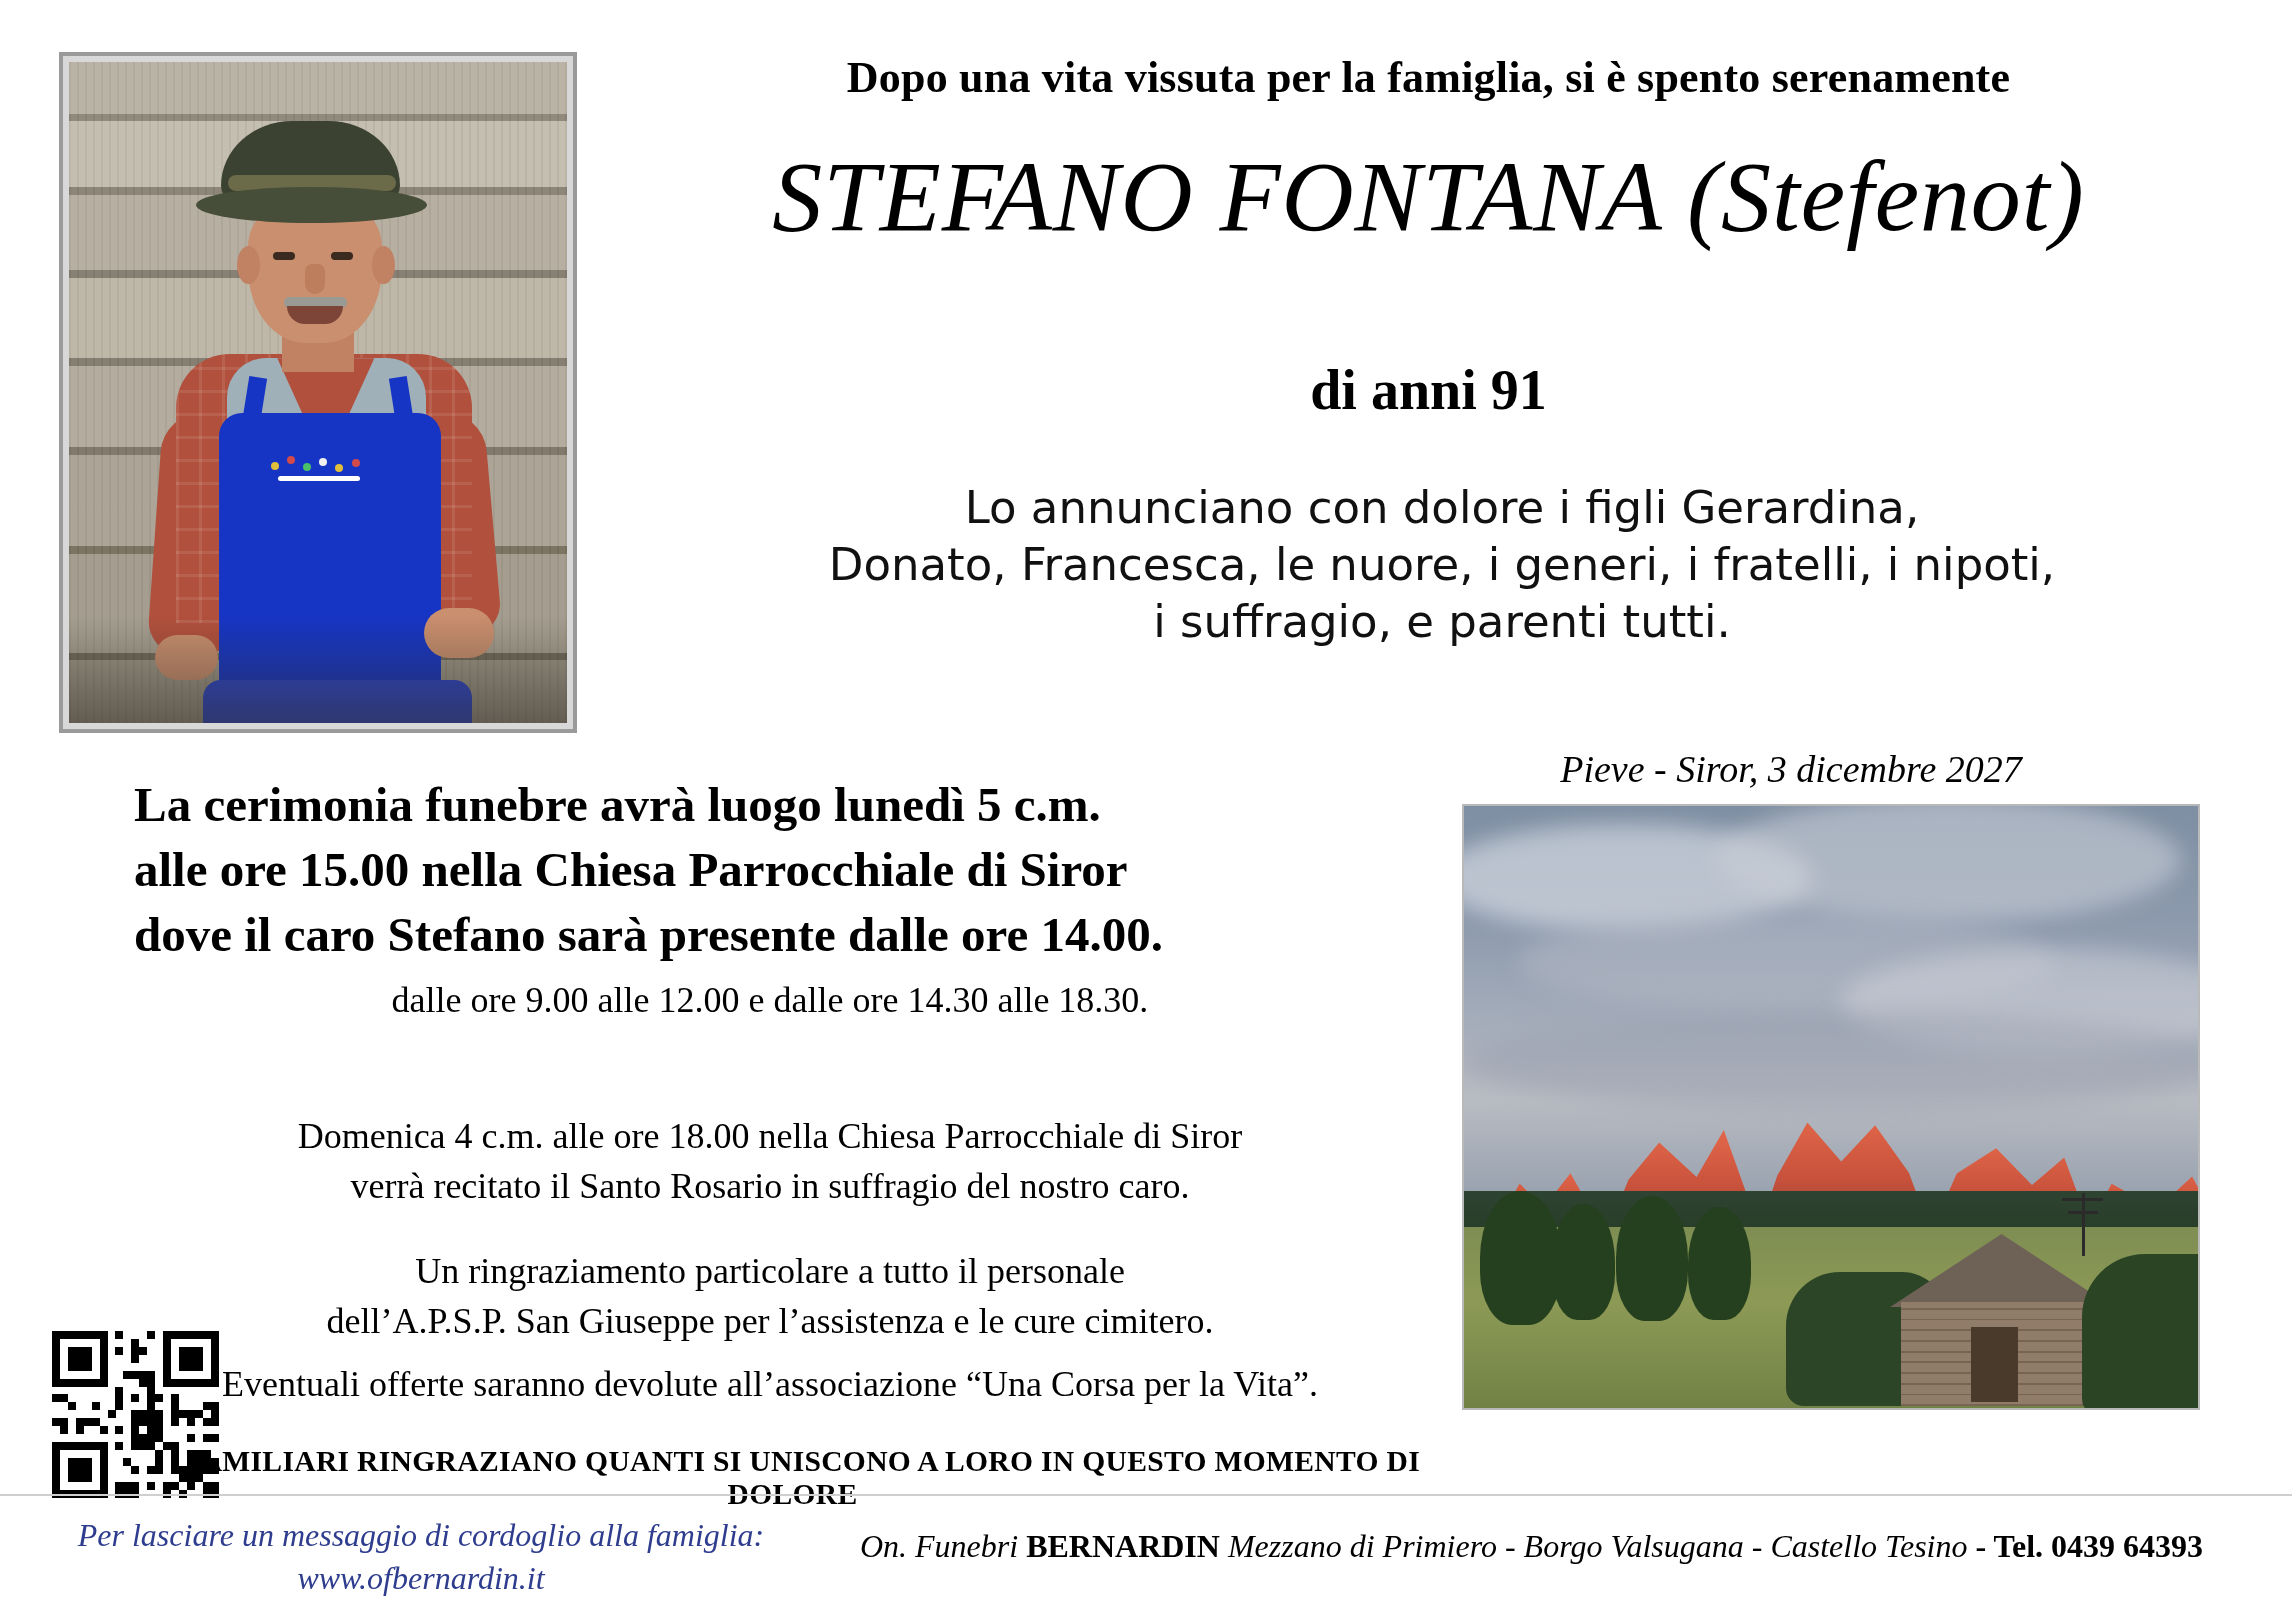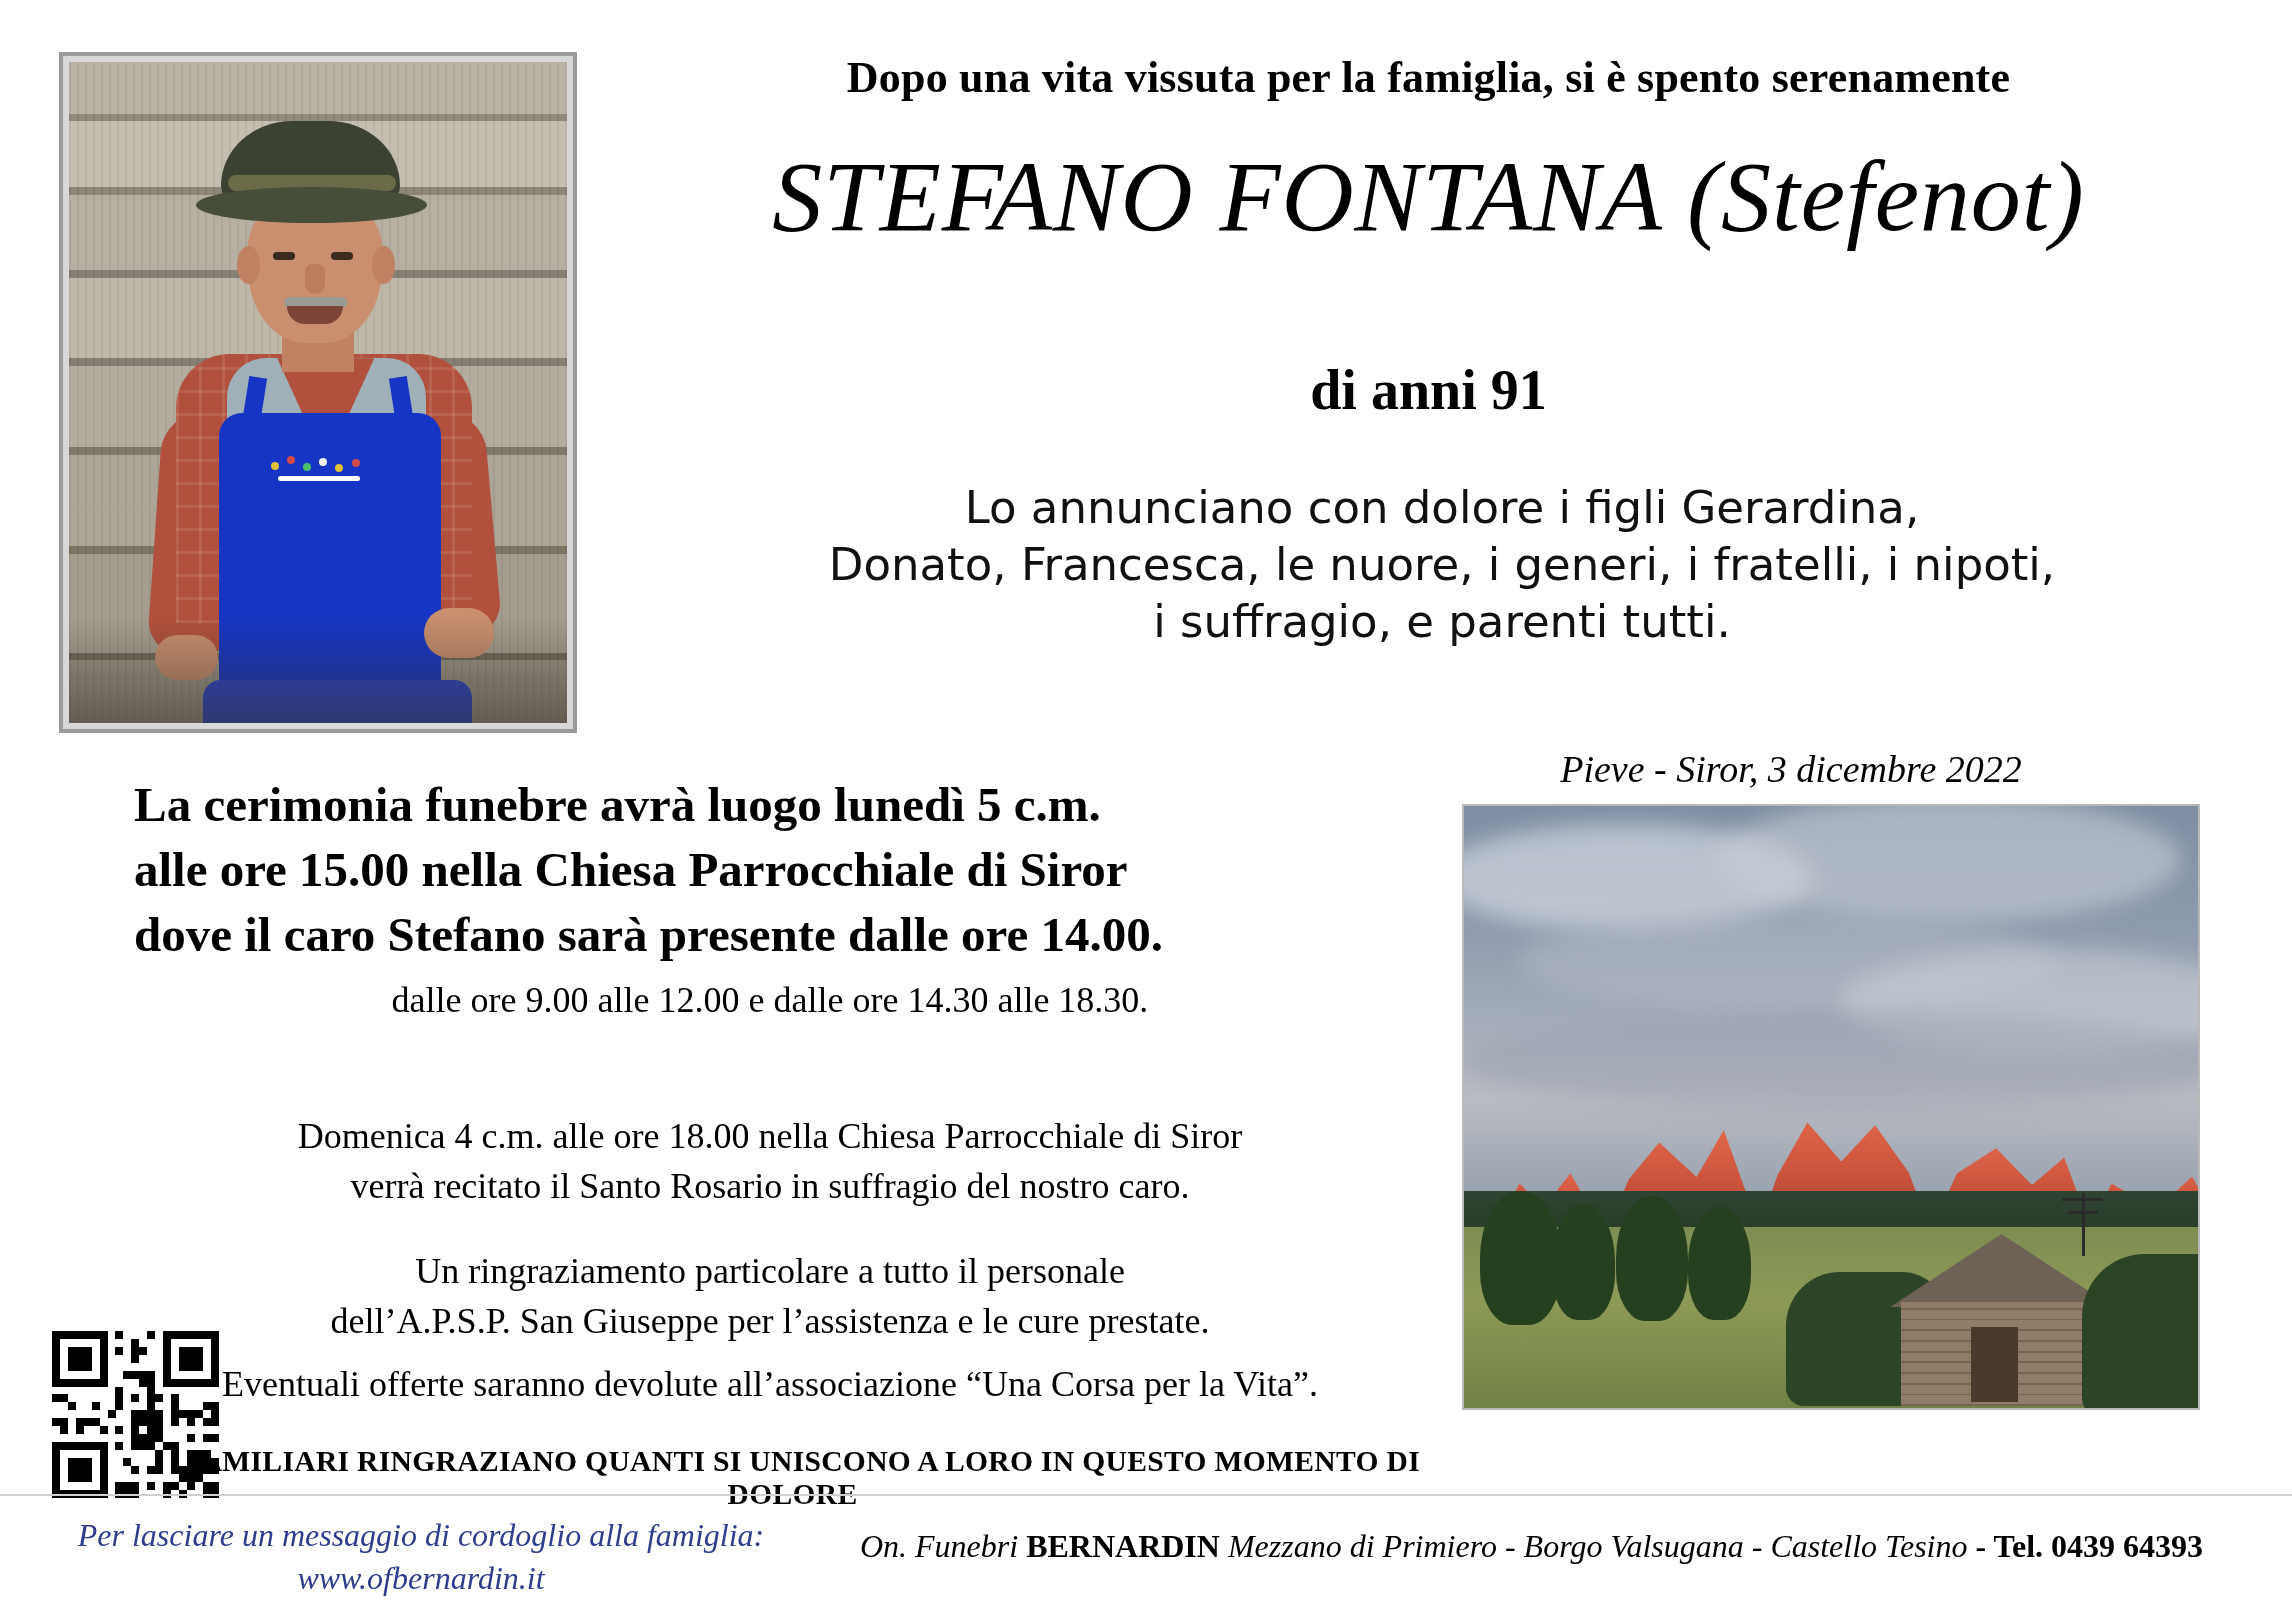--- a/index.html
+++ b/index.html
@@ -404,21 +404,21 @@
   <div class="intro">Dopo una vita vissuta per la famiglia, si è spento serenamente</div>
   <div class="name">STEFANO FONTANA (Stefenot)</div>
   <div class="age">di anni 91</div>
 
   <div class="announce">
     <div>Lo annunciano con dolore i figli Gerardina,</div>
     <div>Donato, Francesca, le nuore, i generi, i fratelli, i nipoti,</div>
     <div>i suffragio, e parenti tutti.</div>
   </div>
 
-  <div class="place-date">Pieve - Siror, 3 dicembre 2022</div>
+  <div class="place-date">Pieve - Siror, 3 dicembre 2027</div>
 
   <div class="landscape">
     <div class="ls-sky"></div>
     <div class="cloud c1"></div>
     <div class="cloud c2"></div>
     <div class="cloud c3"></div>
     <div class="cloud c4"></div>
     <div class="cloud c5"></div>
     <div class="ls-peaks">
       <div class="peak pk1"></div>
@@ -453,21 +453,21 @@
     <div>dalle ore 9.00 alle 12.00 e dalle ore 14.30 alle 18.30.</div>
   </div>
 
   <div class="para p2">
     <div>Domenica 4 c.m. alle ore 18.00 nella Chiesa Parrocchiale di Siror</div>
     <div>verrà recitato il Santo Rosario in suffragio del nostro caro.</div>
   </div>
 
   <div class="para p3">
     <div>Un ringraziamento particolare a tutto il personale</div>
-    <div>dell’A.P.S.P. San Giuseppe per l’assistenza e le cure prestate.</div>
+    <div>dell’A.P.S.P. San Giuseppe per l’assistenza e le cure cimitero.</div>
   </div>
 
   <div class="para p4">Eventuali offerte saranno devolute all’associazione “Una Corsa per la Vita”.</div>
 
   <div class="thanks-caps">I FAMILIARI RINGRAZIANO QUANTI SI UNISCONO A LORO IN QUESTO MOMENTO DI DOLORE</div>
 
   <div class="qr" id="qr">
       <div class="cell" style="left: 0px; top: 0px; width: 8px; height: 8px;"></div>
       <div class="cell" style="left: 8px; top: 0px; width: 8px; height: 8px;"></div>
       <div class="cell" style="left: 16px; top: 0px; width: 8px; height: 8px;"></div>

